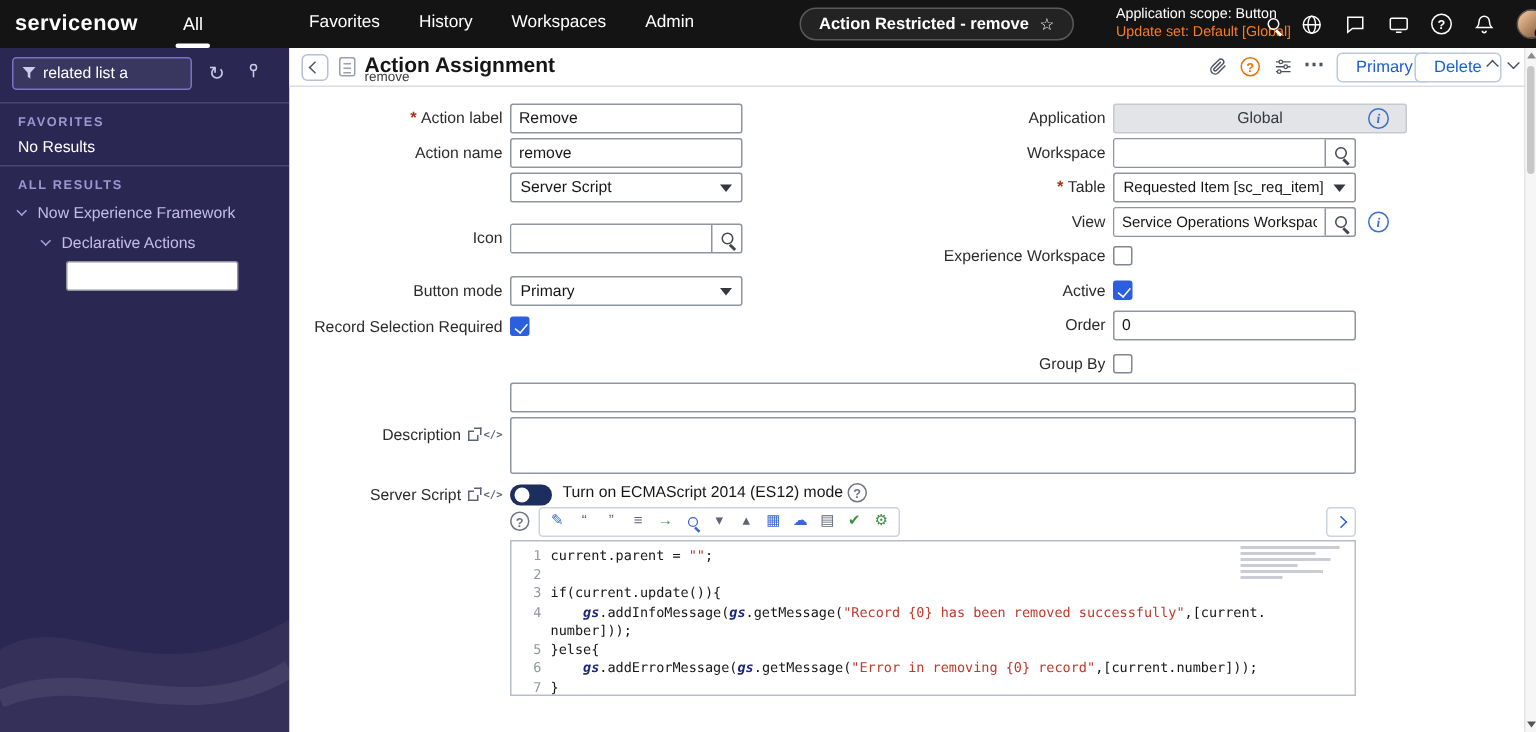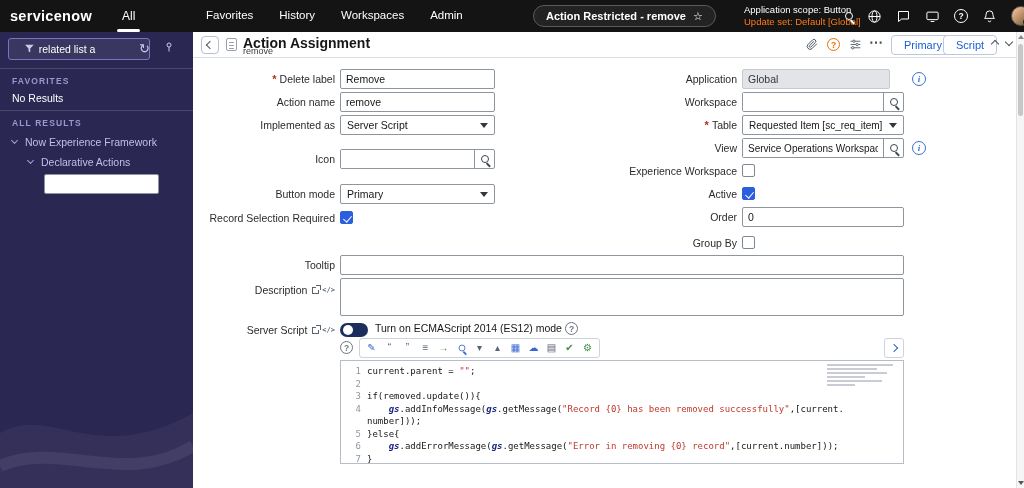--- a/index.html
+++ b/index.html
@@ -28,21 +28,21 @@
   .pill .star{font-weight:normal;font-size:11px}
   .scope{position:absolute;left:744px;top:4px;font-size:9.5px;line-height:12px}
   .scope .us{color:#ff7a1a}
   .topicons{position:absolute;left:845px;top:0;height:32px;display:flex;align-items:center;gap:14px;color:#ededed}
   .topicons .ic{display:flex;align-items:center;justify-content:center}
   .avatar{width:20px;height:20px;border-radius:50%;background:linear-gradient(135deg,#e3b28a 20%,#7e5a3c 90%);position:relative;border:1px solid #555}
   .avatar::after{content:"";position:absolute;right:-1px;bottom:-1px;width:6px;height:6px;border-radius:50%;background:#3cba54;border:1px solid #141414}
 
   
   .sidebar{position:absolute;left:0;top:32px;width:193px;height:456px;background:#2b2753;color:#cdc8ec;overflow:hidden}
-  .filter-box{position:absolute;left:8px;top:6px;width:142px;height:22px;border:1px solid #7a72c2;border-radius:3px;background:rgba(255,255,255,.07);display:flex;align-items:center;gap:5px;padding:0 16px}
+  .filter-box{position:absolute;left:8px;top:6px;width:120px;height:22px;border:1px solid #7a72c2;border-radius:3px;background:rgba(255,255,255,.07);display:flex;align-items:center;gap:5px;padding:0 6px}
   .filter-box input{background:transparent;border:none;outline:none;color:#fff;font-size:10.5px;width:100%;font-family:inherit}
   .side-btn{position:absolute;color:#cdc8ec;font-size:13px;line-height:13px}
   .side-div{position:absolute;left:0;right:0;height:1px;background:rgba(255,255,255,.15)}
   .sec-h{position:absolute;left:12px;font-size:8.5px;letter-spacing:1.1px;color:#9d96cf;font-weight:bold}
   .no-res{position:absolute;left:12px;font-size:10.5px;color:#fff}
   .tree-item{position:absolute;display:flex;align-items:center;gap:8px;font-size:10.5px;color:#c3bde8;height:16px}
   .tree-item .chev{width:5px;height:5px;border-width:1.4px;color:#a9a2d8;margin-top:-3px}
   .tree-item.sel{color:#fff;font-weight:bold}
   .wave{position:absolute;left:0;bottom:0}
 
@@ -211,43 +211,40 @@
           <line x1="3" y1="6" x2="21" y2="6"></line>
           <circle cx="9" cy="6" r="2.2"></circle>
           <line x1="3" y1="12" x2="21" y2="12"></line>
           <circle cx="15" cy="12" r="2.2"></circle>
           <line x1="3" y1="18" x2="21" y2="18"></line>
           <circle cx="7" cy="18" r="2.2"></circle>
         </svg>
     </span>
     <span class="hic" style="left:676px;top:2px;font-size:14px;font-weight:bold">⋯</span>
     <button class="btn" style="left:698px">Primary</button>
-    <button class="btn" style="left:750px">Script</button>
+    <button class="btn" style="left:750px">Delete</button>
     <span class="hic" style="left:799px;top:9px">
         <span class="chev up"></span>
       </span>
     <span class="hic" style="left:813px;top:7px">
         <span class="chev down"></span>
       </span>
   </div>
 
   <label class="lab lab-l" style="top:37px">
     <span class="req">*</span>
-    <span>Delete label</span>
+    <span>Action label</span>
   </label>
   <input class="inp" style="left: 147px; top: 37px; width: 155px;" value="Remove">
 
   <label class="lab lab-l" style="top:60px">
       <span>Action name</span>
     </label>
   <input class="inp" style="left: 147px; top: 60px; width: 155px;" value="remove">
 
-  <label class="lab lab-l" style="top:83px">
-      <span>Implemented as</span>
-    </label>
   <div class="sel" style="left:147px;top:83px;width:155px">
     <span class="sv">Server Script</span>
     <span class="caret"></span>
   </div>
 
   <label class="lab lab-l" style="top:117px">
       <span>Icon</span>
     </label>
   <div class="lookup" style="left:147px;top:117px;width:155px">
     <input value="" style="">
@@ -265,21 +262,21 @@
   </div>
 
   <label class="lab lab-l" style="top:176px">
       <span>Record Selection Required</span>
     </label>
   <span class="cb checked" style="left:147px;top:179px"></span>
 
   <label class="lab lab-r" style="top:37px">
       <span>Application</span>
     </label>
-  <input class="inp ro" style="left: 549px; top: 37px; width: 148px;" readonly="" value="Global">
+  <input class="inp ro" style="left: 549px; top: 37px; width: 196px; text-align: center;" readonly="" value="Global">
   <span class="infoi" style="left:719px;top:40px">i</span>
 
   <label class="lab lab-r" style="top:60px">
       <span>Workspace</span>
     </label>
   <div class="lookup" style="left:549px;top:60px;width:162px">
     <input value="" style="">
     <span class="addon">
         <span class="lens"></span>
       </span>
@@ -318,23 +315,20 @@
   <label class="lab lab-r" style="top:175px">
       <span>Order</span>
     </label>
   <input class="inp" style="left: 549px; top: 175px; width: 162px;" value="0">
 
   <label class="lab lab-r" style="top:201px">
       <span>Group By</span>
     </label>
   <span class="cb" style="left:549px;top:204px"></span>
 
-  <label class="lab lab-l" style="top:223px">
-      <span>Tooltip</span>
-    </label>
   <input class="inp" style="left: 147px; top: 223px; width: 564px;" value="">
 
   <label class="lab lab-l" style="top:248px">
     <span>Description</span>
     <span class="mini-exp"></span>
     <span class="codeico">&lt;/&gt;</span>
   </label>
   <textarea class="inp" style="left: 147px; top: 246px; width: 564px; height: 38px; resize: none; padding: 2px 5px;"></textarea>
 
   <label class="lab lab-l" style="top:288px">
@@ -373,21 +367,21 @@
         <div class="code-line">
           <span class="line-num">1</span>
           <span class="line-content"><span class="tok-p">current.parent = </span><span class="tok-s">""</span><span class="tok-p">;</span></span>
         </div>
         <div class="code-line">
           <span class="line-num">2</span>
           <span class="line-content"></span>
         </div>
         <div class="code-line">
           <span class="line-num">3</span>
-          <span class="line-content"><span class="tok-p">if(removed.update()){</span></span>
+          <span class="line-content"><span class="tok-p">if(current.update()){</span></span>
         </div>
         <div class="code-line">
           <span class="line-num">4</span>
           <span class="line-content"><span class="tok-p">    </span><span class="tok-g">gs</span><span class="tok-p">.addInfoMessage(</span><span class="tok-g">gs</span><span class="tok-p">.getMessage(</span><span class="tok-s">"Record {0} has been removed successfully"</span><span class="tok-p">,[current.number]));</span></span>
         </div>
         <div class="code-line">
           <span class="line-num">5</span>
           <span class="line-content"><span class="tok-p">}else{</span></span>
         </div>
         <div class="code-line">

